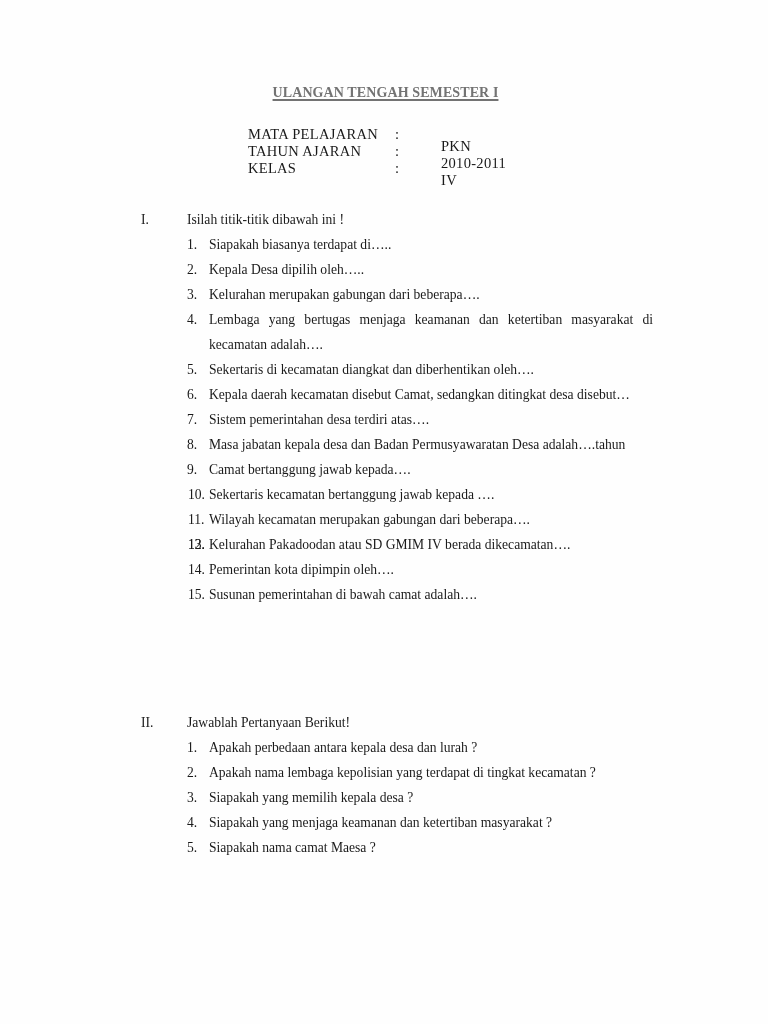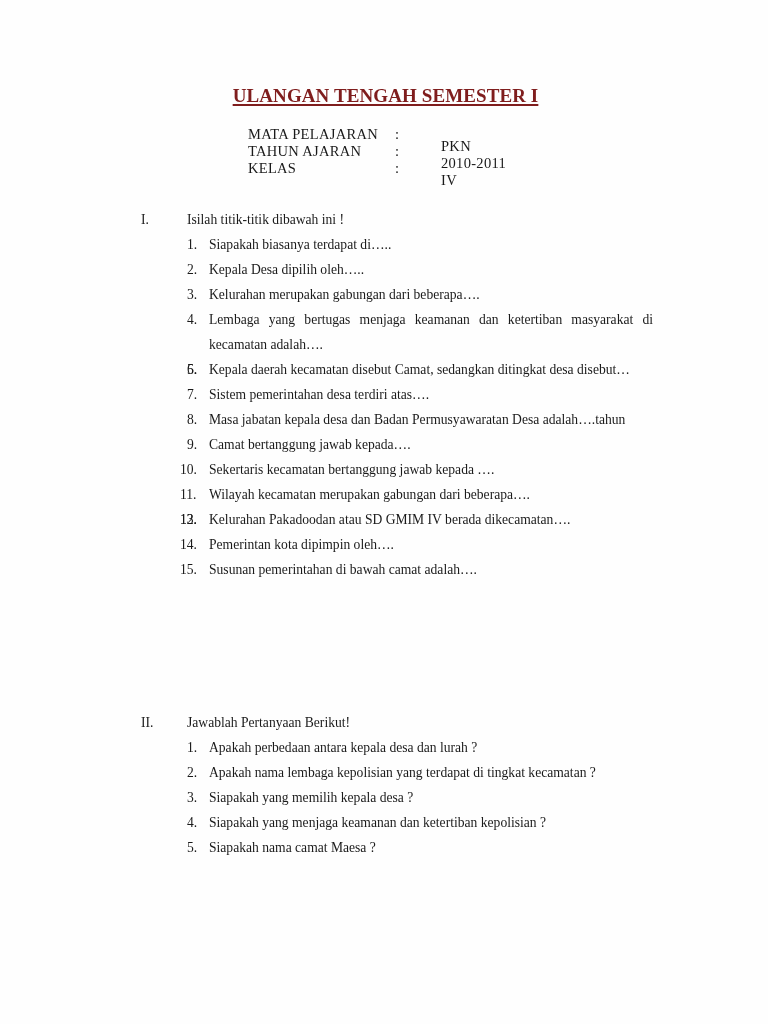--- a/index.html
+++ b/index.html
@@ -20,24 +20,24 @@
       left: 0; top: 0;
       width: 768px; height: 1024px;
       background: #fefefe;
     }
     .title {
       position: absolute;
       left: 0;
       width: 768px;
       top: 85px;
       text-align: center;
-      font-size: 19px;
+      font-size: 14px;
       font-weight: bold;
       letter-spacing: 0.1px;
-      color: #7f1d1d;
+      color: #737373;
     }
     .title span {
       text-decoration: underline;
       text-underline-offset: 2px;
       text-decoration-thickness: 1.5px;
       padding-left: 3px;
     }
     .meta {
       position: absolute;
       left: 244px;
@@ -85,21 +85,21 @@
     .item {
       position: relative;
       line-height: 25px;
     }
     .num {
       position: absolute;
       left: 187px;
       top: 0;
       white-space: nowrap;
     }
-    .num.wide { left: 180px; }
+    .num.wide { left: 188px; }
     .text {
       display: block;
       margin-left: 209px;
       width: 444px;
       text-align: justify;
       text-align-last: left;
     }
     .text.nowrap { white-space: nowrap; width: auto; }
   </style>
 </head>
@@ -144,20 +144,21 @@
       <li class="item">
           <span class="num">3.</span>
           <span class="text">Kelurahan merupakan gabungan dari beberapa….</span>
         </li>
       <li class="item">
           <span class="num">4.</span>
           <span class="text">Lembaga yang bertugas menjaga keamanan dan ketertiban masyarakat di kecamatan adalah….</span>
         </li>
       <li class="item">
           <span class="num">5.</span>
+          <span class="text">Sekertaris di kecamatan diangkat dan diberhentikan oleh….</span>
         </li>
       <li class="item">
           <span class="num">6.</span>
           <span class="text">Kepala daerah kecamatan disebut Camat, sedangkan ditingkat desa disebut…</span>
         </li>
       <li class="item">
           <span class="num">7.</span>
           <span class="text">Sistem pemerintahan desa terdiri atas….</span>
         </li>
       <li class="item">
@@ -207,21 +208,21 @@
       <li class="item">
           <span class="num">2.</span>
           <span class="text nowrap">Apakah nama lembaga kepolisian yang terdapat di tingkat kecamatan ?</span>
         </li>
       <li class="item">
           <span class="num">3.</span>
           <span class="text nowrap">Siapakah yang memilih kepala desa ?</span>
         </li>
       <li class="item">
           <span class="num">4.</span>
-          <span class="text nowrap">Siapakah yang menjaga keamanan dan ketertiban kepolisian ?</span>
+          <span class="text nowrap">Siapakah yang menjaga keamanan dan ketertiban masyarakat ?</span>
         </li>
       <li class="item">
           <span class="num">5.</span>
           <span class="text nowrap">Siapakah nama camat Maesa ?</span>
         </li>
     </ol>
   </div>
 
 </div>
 

